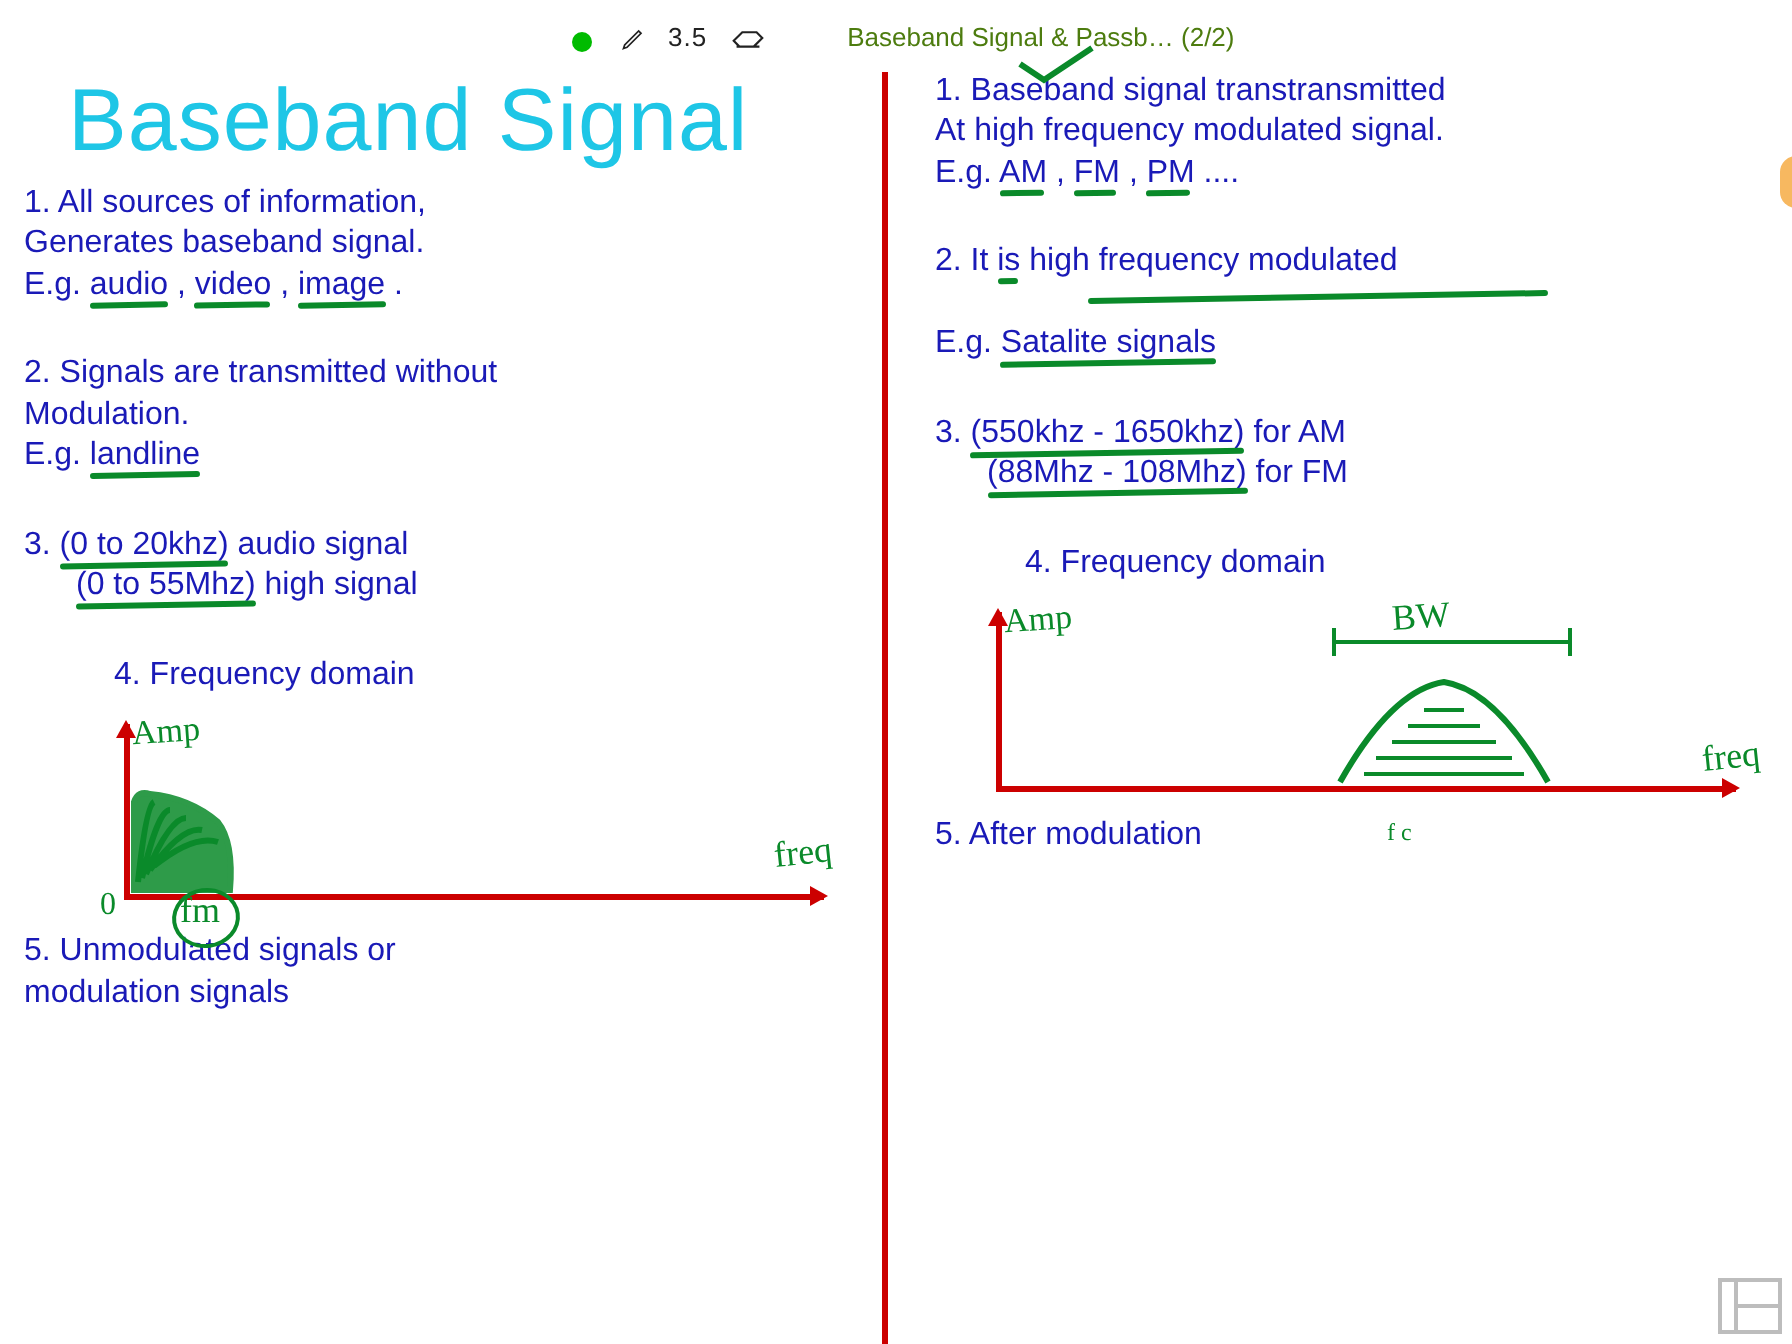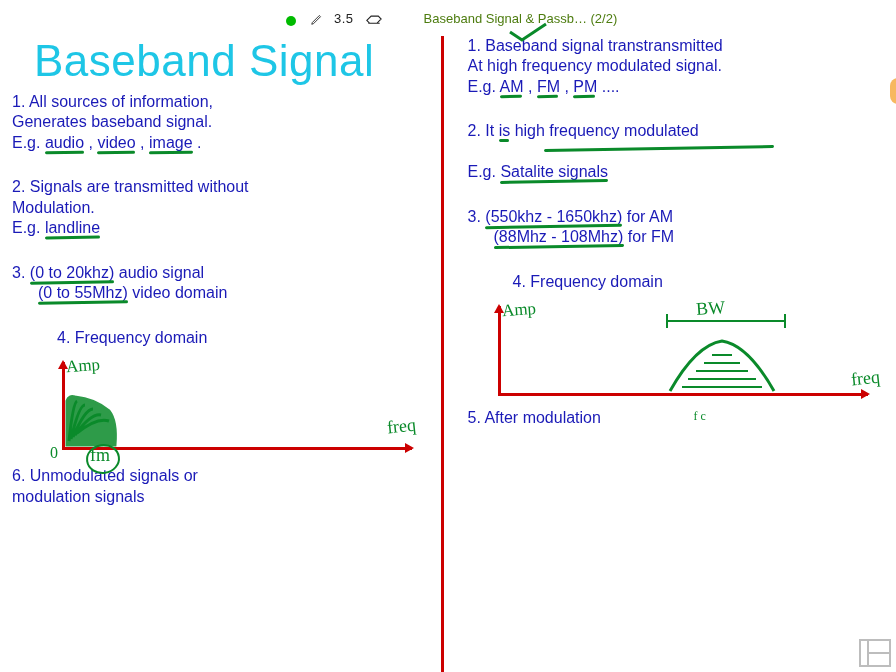--- a/index.html
+++ b/index.html
@@ -222,41 +222,41 @@
       <span>Modulation.</span><br>
       <span>E.g. </span>
       <span class="ul-green">landline</span>
     </div>
 
     <div class="point">
       <span>3. </span>
       <span class="ul-green">(0 to 20khz)</span>
       <span> audio signal</span><br>
       <span class="indent"><span class="ul-green">(0 to 55Mhz)</span>
-      <span> video domain</span></span>
+      <span> high signal</span></span>
     </div>
 
     <div class="point tight">4. Frequency  domain</div>
 
     <div class="graph-base">
       <div class="axis-y"></div>
       <div class="axis-x"></div>
       <span class="amp-label">Amp</span>
       <span class="zero-label">0</span>
       <span class="fm-label">fm</span>
       <div class="fm-circ"></div>
       <span class="freq-label">freq</span>
       <svg class="baseband-blob" viewBox="0 0 54 56">
         <path class="fill" d="M2 54 L2 10 Q4 4 10 6 Q30 8 44 20 Q52 30 50 54 Z"></path>
         <path d="M4 50 Q8 12 12 10 M6 48 Q14 14 20 14 M8 46 Q20 18 28 18 M10 44 Q26 22 36 24 M12 42 Q32 26 44 30"></path>
       </svg>
     </div>
 
     <div class="point" style="margin-bottom:0">
-      <span>6.  Unmodulated signals or</span><br>
+      <span>5.  Unmodulated signals or</span><br>
       <span> modulation signals</span>
     </div>
   </div>
 
   <div class="col right">
 
     <div class="point" style="position:relative">
       <span>1. Baseband signal transtransmitted</span><br>
       <span>At high frequency modulated signal.</span><br>
       <span>E.g. </span>

